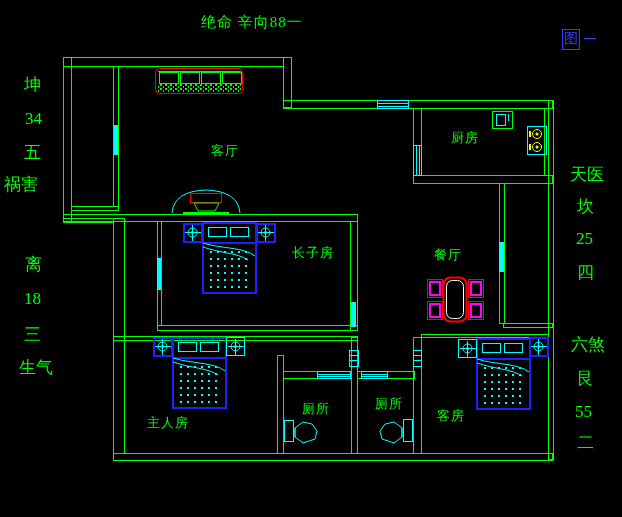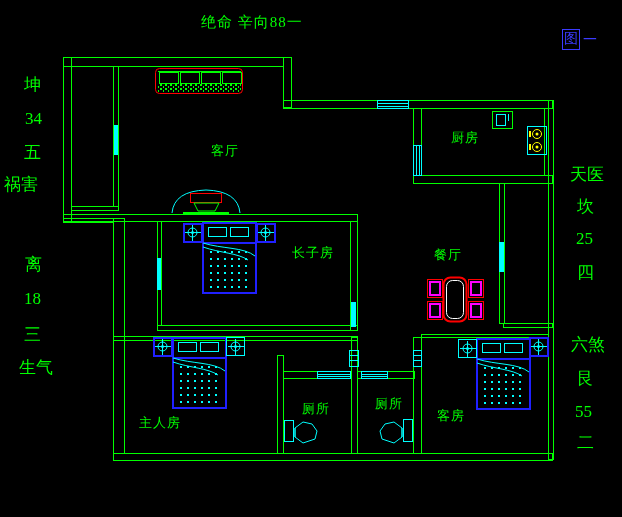--- a/index.html
+++ b/index.html
@@ -234,18 +234,18 @@
   <div class="txt peri" style="left:571px;top:336px">六煞</div>
   <div class="txt peri" style="left:577px;top:370px">艮</div>
   <div class="txt peri" style="left:575px;top:403px">55</div>
   <div class="txt peri" style="left:577px;top:434px">二</div>
 
 
   <div class="txt room" style="left:211px;top:144px">客厅</div>
   <div class="txt room" style="left:451px;top:131px">厨房</div>
   <div class="txt room" style="left:434px;top:248px">餐厅</div>
   <div class="txt room" style="left:292px;top:246px">长子房</div>
-  <div class="txt room" style="left:139px;top:416px">主人房</div>
+  <div class="txt room" style="left:147px;top:416px">主人房</div>
   <div class="txt room" style="left:302px;top:402px">厕所</div>
   <div class="txt room" style="left:375px;top:397px">厕所</div>
   <div class="txt room" style="left:437px;top:409px">客房</div>
 
 </div>
 
 </body></html>

